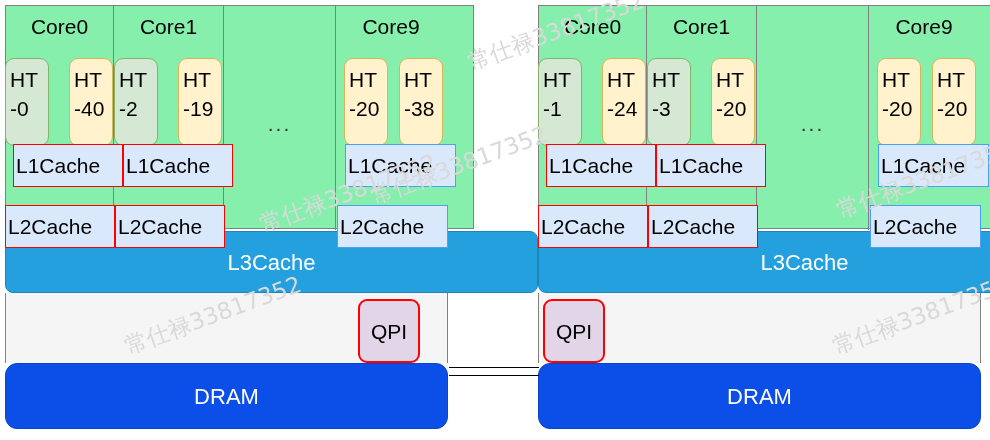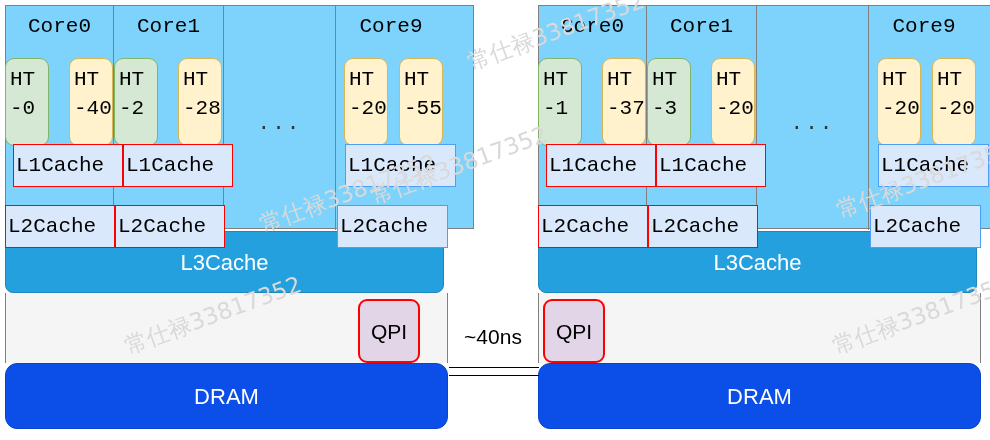--- a/index.html
+++ b/index.html
@@ -48,24 +48,23 @@
   }
   .socket.left  { left: 5px; }
   .socket.right { left: 538px; }
 
   
   .core-band {
     position: absolute;
     left: 0; top: 0;
     width: 469px;
     height: 224px;
-    background: #7dd3fc;
+    background: #86efac;
     border: 1.6px solid #808080;
     box-sizing: border-box;
-    font-family: Liberation Mono, monospace;
   }
 
   
   .core-col {
     position: absolute;
     top: 0;
     height: 224px;
     box-sizing: border-box;
     border-right: 1.6px solid #808080;
   }
@@ -125,21 +124,21 @@
   .cache.red  { border: 1.8px solid #ff0000; }
   .cache.blue { border: 1.8px solid #4d9ef5; }
   .cache.l1 { top: 138px; margin-left: 8px; }
   .cache.l2 { top: 199px; }
 
   
   .l3 {
     position: absolute;
     left: 0;
     top: 226px;
-    width: 439px;
+    width: 533px;
     height: 62px;
     box-sizing: border-box;
     background: #23a0dd;
     border: 1.4px solid #1d87bb;
     border-radius: 8px;
     color: #ffffff;
     font-size: 22px;
     text-align: center;
     line-height: 62px;
   }
@@ -220,21 +219,20 @@
 
 <div id="stage">
 
   <div class="wm w1">常仕禄33817352</div>
   <div class="wm w2">常仕禄33817352</div>
   <div class="wm w3">常仕禄33817352</div>
   <div class="wm w4">常仕禄33817352</div>
   <div class="wm w5">常仕禄33817352</div>
   <div class="wm w6">常仕禄33817352</div>
 
-  <div class="interconnect-label">~40ns</div>
   <div class="qpi-link a"></div>
   <div class="qpi-link b"></div>
 
   <div class="socket left">
     <div class="core-band">
 
       <div class="core-col" style="left:0px; width:108px;">
         <div class="core-title">Core0</div>
         <div class="ht green" style="left:-1px;">
           <span class="l1">HT</span>
@@ -247,37 +245,37 @@
       </div>
 
       <div class="core-col" style="left:108px; width:110px;">
         <div class="core-title">Core1</div>
         <div class="ht green" style="left:0px;">
           <span class="l1">HT</span>
           <span class="l2">-2</span>
         </div>
         <div class="ht yellow" style="left:64px;">
           <span class="l1">HT</span>
-          <span class="l2">-28</span>
+          <span class="l2">-19</span>
         </div>
       </div>
 
       <div class="core-col gap" style="left:218px; width:112px;">
         <div class="ellipsis">...</div>
       </div>
 
       <div class="core-col last" style="left:330px; width:110px;">
         <div class="core-title">Core9</div>
         <div class="ht yellow" style="left:8px;">
           <span class="l1">HT</span>
           <span class="l2">-20</span>
         </div>
         <div class="ht yellow" style="left:63px;">
           <span class="l1">HT</span>
-          <span class="l2">-55</span>
+          <span class="l2">-38</span>
         </div>
       </div>
 
       <div class="cache l1 red" style="left:-1px; width:110px;">L1Cache</div>
       <div class="cache l2 red" style="left:-1px; width:110px;">L2Cache</div>
       <div class="cache l1 red" style="left:109px; width:110px;">L1Cache</div>
       <div class="cache l2 red" style="left:109px; width:110px;">L2Cache</div>
       <div class="cache l1 blue" style="left:331px; width:111px;">L1Cache</div>
       <div class="cache l2 blue" style="left:331px; width:111px;">L2Cache</div>
     </div>
@@ -292,21 +290,21 @@
     <div class="core-band">
 
       <div class="core-col" style="left:0px; width:108px;">
         <div class="core-title">Core0</div>
         <div class="ht green" style="left:-1px;">
           <span class="l1">HT</span>
           <span class="l2">-1</span>
         </div>
         <div class="ht yellow" style="left:63px;">
           <span class="l1">HT</span>
-          <span class="l2">-37</span>
+          <span class="l2">-24</span>
         </div>
       </div>
 
       <div class="core-col" style="left:108px; width:110px;">
         <div class="core-title">Core1</div>
         <div class="ht green" style="left:0px;">
           <span class="l1">HT</span>
           <span class="l2">-3</span>
         </div>
         <div class="ht yellow" style="left:64px;">

